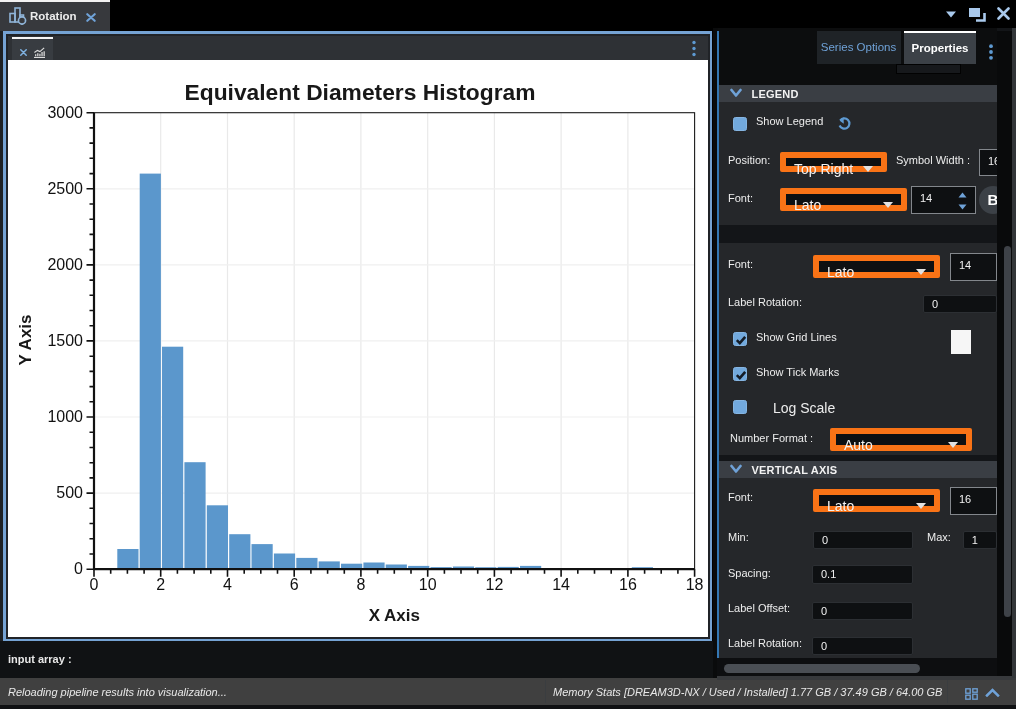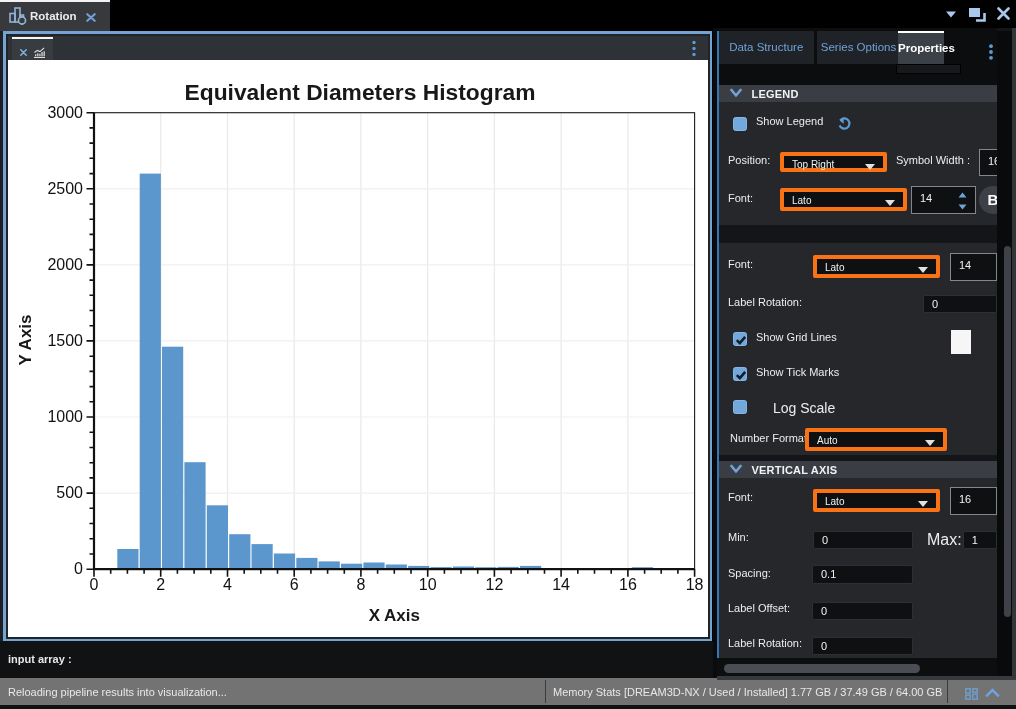--- a/index.html
+++ b/index.html
@@ -14,34 +14,34 @@
   #cpanel{left:3px;top:31px;width:709px;height:610px;background:#75a3d4;}
   #cpanel-in{left:5.5px;top:33.5px;width:704px;height:605px;background:#202327;}
   #tabstrip{left:7.5px;top:35.5px;width:700px;height:24px;background:#2e3135;}
   #minitab{left:4.5px;top:1px;width:41px;height:24px;background:#383c41;border-top:2px solid #f5f5f5;}
   #whitearea{left:7.5px;top:59.5px;width:700px;height:577px;background:#fff;}
   
   #inputrow{left:0;top:641px;width:716px;height:37px;background:#101214;}
   #inputrow .lbl{position:absolute;left:8px;top:12px;font-size:11px;color:#e8e8e8;font-weight:bold;}
   #inputfield{position:absolute;left:68px;top:4px;width:642px;height:27px;background:#3a4047;border:1px solid #15171a;border-radius:2px;color:#fff;font-size:11px;font-weight:bold;text-align:center;line-height:25px;white-space:nowrap;overflow:hidden;}
   
-  #statusbar{left:0;top:678px;width:1016px;height:27px;background:#737373;}
+  #statusbar{left:0;top:678px;width:1016px;height:27px;background:#404040;font-style:italic;}
   #statusbar .s1{position:absolute;left:8px;top:8px;font-size:11px;color:#e8e8e8;}
   #statusbar .s2{position:absolute;left:553px;top:8px;font-size:11px;color:#e8e8e8;}
   .sep{position:absolute;top:2px;height:23px;width:1px;background:#3a3d40;}
   #botstrip{left:0;top:705px;width:1016px;height:4px;background:#101113;}
   
   #rpanel{left:717px;top:28px;width:299px;height:650px;background:#131518;}
   .rtab{position:absolute;top:3px;height:33px;background:#1f2327;color:#6fa2d8;font-size:11.5px;text-align:center;line-height:33px;white-space:nowrap;}
   #rtabProps{background:#3c4147;color:#fff;font-weight:bold;border-top:2px solid #fff;line-height:31px;}
   .ghead{position:absolute;left:0;width:280px;height:17px;background:#3a3e44;}
   .ghead span{position:absolute;left:34.5px;top:2.5px;font-size:11px;font-weight:bold;color:#f2f2f2;letter-spacing:.2px;}
   .gbody{position:absolute;left:0;width:280px;background:#25272a;}
   .flbl{position:absolute;font-size:12px;color:#ededed;white-space:nowrap;}
-  .combo{position:absolute;background:#0e1012;border:4px solid #f97316;border-radius:2px;color:#f2f2f2;font-size:10px;}
+  .combo{position:absolute;background:#0e1012;border:6px solid #f97316;border-radius:2px;color:#f2f2f2;font-size:14px;}
   .combo span{position:absolute;left:8px;top:3px;}
   .combo .arr{position:absolute;right:8px;top:8px;width:0;height:0;border-left:5px solid transparent;border-right:5px solid transparent;border-top:6px solid #e2e2e2;}
   .spin{position:absolute;background:#0e1012;border:1px solid #83878c;color:#f2f2f2;font-size:11px;}
   .spin span{position:absolute;left:8px;top:5px;}
   .ledit{position:absolute;background:#0e1012;border:1px solid #2c2f33;border-radius:2px;color:#f2f2f2;font-size:11px;}
   .ledit span{position:absolute;left:8px;top:2px;}
   .cb{position:absolute;width:14px;height:14px;background:#72a9dd;border:1px solid #85b5e2;border-radius:2.5px;}
   
   #vsb{left:997px;top:31px;width:15px;height:645px;background:#090a0b;}
   #vsbthumb{left:1003.5px;top:246px;width:7.5px;height:371px;background:#3e4248;border-radius:3.5px;}
@@ -184,23 +184,22 @@
     </svg>
     <svg class="abs" style="left:985px;top:10px" width="15" height="9" viewBox="0 0 15 9">
       <path d="M2 7.5 7.5 2 13 7.5" fill="none" stroke="#6fa2d8" stroke-width="2.5" stroke-linecap="square"></path>
     </svg>
   </div>
   <div class="abs" id="botstrip"></div>
 
   <div class="abs" id="rpanel">
     <div class="abs" style="left:0;top:0;width:280px;height:57px;background:#0c0d0e"></div>
     <div class="abs" style="left:179px;top:36px;width:65px;height:10px;background:#17191c;border:1px solid #020202"></div>
-    <div class="rtab" style="left:2px;width:94.5px">Data Structure</div>
     <div class="rtab" style="left:99.5px;width:84px">Series Options</div>
-    <div class="rtab" id="rtabProps" style="left:181px;width:46px">Properties</div>
+    <div class="rtab" id="rtabProps" style="left:187px;width:72px">Properties</div>
     <svg class="abs" style="left:270px;top:16px" width="8" height="16" viewBox="0 0 8 16">
         <g fill="#5e9ad2">
           <circle cx="4" cy="2.2" r="1.9"></circle>
           <circle cx="4" cy="8" r="1.9"></circle>
           <circle cx="4" cy="13.8" r="1.9"></circle>
         </g>
       </svg>
     <div class="gbody" style="top:73px;height:124px"></div>
     <div class="ghead" style="top:57px">
         <svg style="position:absolute;left:13px;top:3px" width="12" height="10" viewBox="0 0 12 10">
@@ -258,21 +257,21 @@
     <div class="abs" style="left:234px;top:302px;width:20px;height:24px;background:#f6f6f6"></div>
     <div class="cb" style="left:16px;top:338.5px">
         <svg style="position:absolute;left:0;top:0" width="14" height="14" viewBox="0 0 14 14">
           <path d="M2.8 7.2 5.8 10.2 11.2 3.8" fill="none" stroke="#141c26" stroke-width="2.6"></path>
         </svg>
       </div>
     <div class="flbl" style="left:39px;top:338px;font-size:11px">Show Tick Marks</div>
     <div class="cb" style="left:16px;top:372px"></div>
     <div class="flbl" style="left:56px;top:371.5px;font-size:14px">Log Scale</div>
     <div class="flbl" style="left:13px;top:403.5px;font-size:11px">Number Format :</div>
-    <div class="combo" style="left:88px;top:400px;width:142px;height:23px">
+    <div class="combo" style="left:113px;top:400px;width:142px;height:23px">
         <span>Auto</span>
         <i class="arr"></i>
       </div>
     <div class="gbody" style="top:433px;height:197px"></div>
     <div class="ghead" style="top:433px">
         <svg style="position:absolute;left:13px;top:3px" width="12" height="10" viewBox="0 0 12 10">
           <path d="M1.5 2 6 7.5 10.5 2" fill="none" stroke="#6fa2d8" stroke-width="2.6" stroke-linecap="round" stroke-linejoin="round"></path>
         </svg>
         <span>VERTICAL AXIS</span>
       </div>
@@ -281,21 +280,21 @@
         <span>Lato</span>
         <i class="arr"></i>
       </div>
     <div class="spin" style="left:233px;top:458.5px;width:47px;height:28px">
         <span>16</span>
       </div>
     <div class="flbl" style="left:11px;top:502.5px;font-size:11px">Min:</div>
     <div class="ledit" style="left:96px;top:502.5px;width:99.5px;height:18.5px">
         <span>0</span>
       </div>
-    <div class="flbl" style="left:210px;top:502.5px;font-size:16px">Max:</div>
+    <div class="flbl" style="left:210px;top:502.5px;font-size:11px">Max:</div>
     <div class="ledit" style="left:245.7px;top:502.5px;width:34.3px;height:18.5px">
         <span>1</span>
       </div>
     <div class="flbl" style="left:11px;top:538.5px;font-size:11px">Spacing:</div>
     <div class="ledit" style="left:95px;top:537px;width:100.5px;height:18.5px">
         <span>0.1</span>
       </div>
     <div class="flbl" style="left:11px;top:574px;font-size:11px">Label Offset:</div>
     <div class="ledit" style="left:95px;top:573.5px;width:100.5px;height:18.5px">
         <span>0</span>

